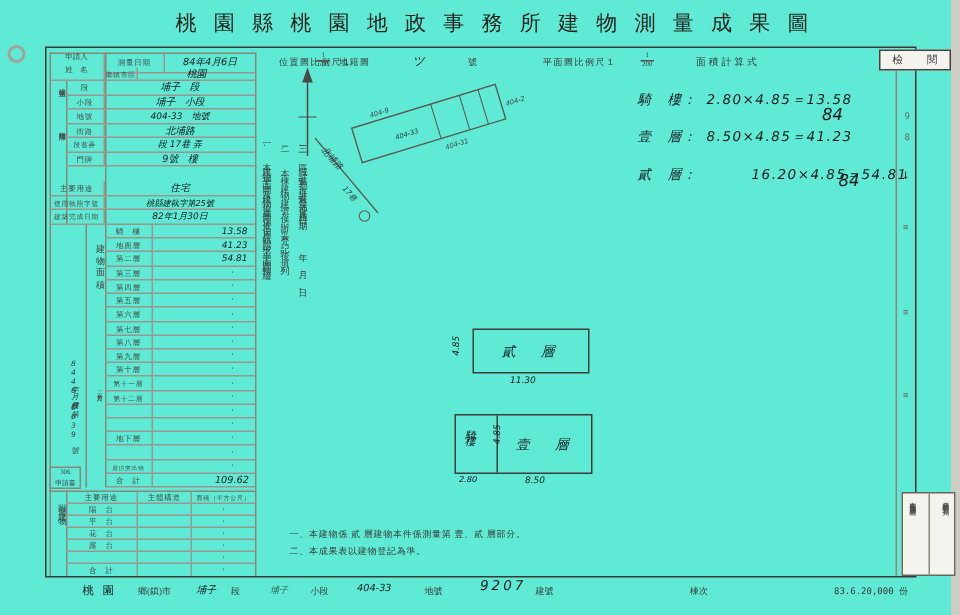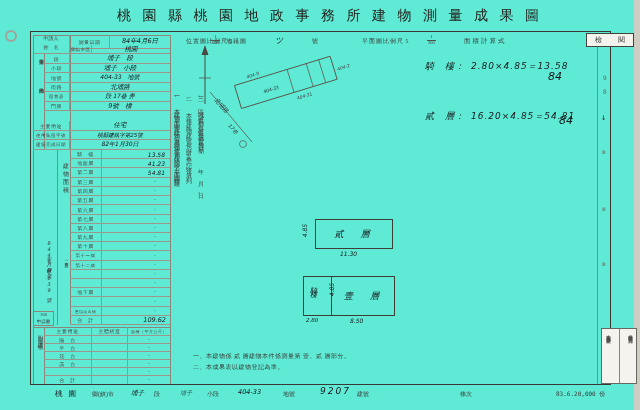--- a/index.html
+++ b/index.html
@@ -263,21 +263,25 @@
     <line x1="5" y1="40" x2="47" y2="90" stroke="#5a574f" stroke-width="0.8"></line>
     <text transform="translate(9,48) rotate(48)" font-size="6" fill="#33333b" font-style="italic">北埔路</text>
     <text transform="translate(23,74) rotate(48)" font-size="5" fill="#33333b" font-style="italic">17巷</text>
     <circle cx="38" cy="92" r="3.5" fill="none" stroke="#5a574f" stroke-width="0.7"></circle>
   </svg>
 
   <div class="a f hand" style="left:425px;top:60px;font-size:9px;letter-spacing:1px;">
     <span style="margin-right:6px;">騎　樓：</span>
     <span>2.80×4.85＝13.58</span>
   </div>
-  <div class="a f hand" style="left:425px;top:110px;font-size:9px;letter-spacing:1px;">
+  <div class="a f hand" style="left:425px;top:85px;font-size:9px;letter-spacing:1px;">
+    <span style="margin-right:6px;">壹　層：</span>
+    <span>8.50×4.85＝41.23</span>
+  </div>
+  <div class="a f hand" style="left:425px;top:110px;font-size:9px;letter-spacing:1px;gap:30px;">
     <span style="margin-right:6px;">貳　層：</span>
     <span>16.20×4.85＝54.81</span>
   </div>
 
   <span class="a hand" style="left:548px;top:70px;font-size:11px;">84</span>
   <span class="a hand" style="left:559px;top:114px;font-size:11px;">84</span>
 
   <span class="mark" style="left:603px;top:74px;">9</span>
   <span class="mark" style="left:603px;top:88px;">8</span>
   <span class="mark" style="left:601px;top:112px;font-size:9px;color:#3c3c3c;">↓</span>

